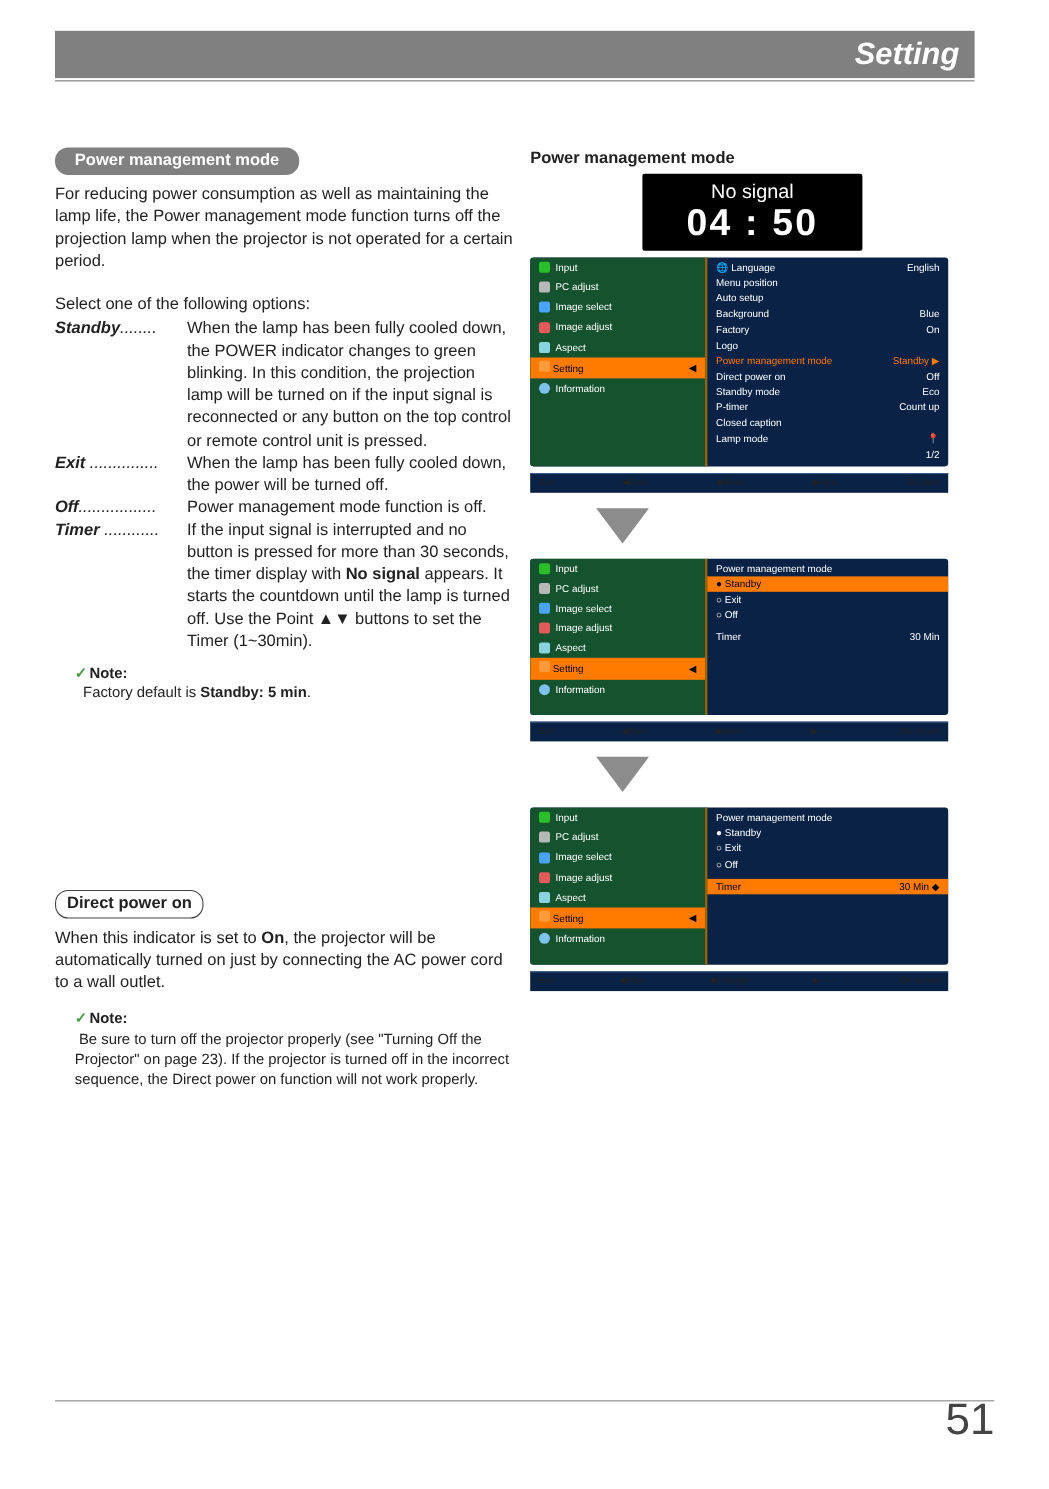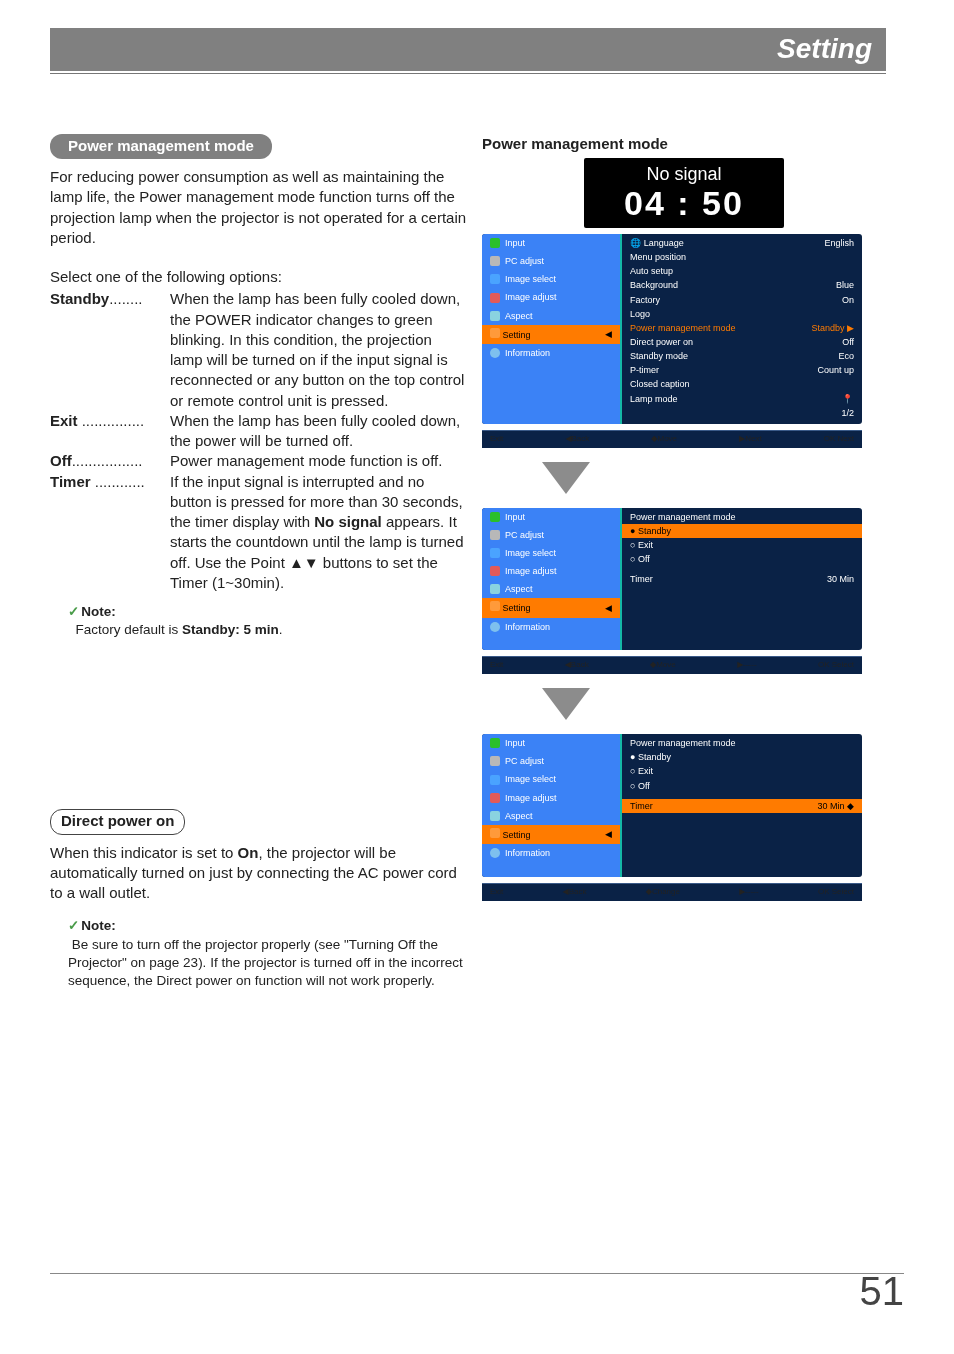--- a/index.html
+++ b/index.html
@@ -60,40 +60,41 @@
   .def-table {
     width: 100%;
     margin-bottom: 10px;
   }
   .def-row { display: flex; }
   .def-term {
     flex: 0 0 120px;
     font-weight: bold;
     white-space: nowrap;
     overflow: hidden;
+    font-style: italic;
   }
   .def-desc { flex: 1; }
   .note-block { margin: 8px 0 20px 18px; font-size: 13.5px; }
   .check { color: #4a9c4a; font-weight: bold; margin-right: 2px;}
   .section-gap { margin-top: 170px; }
   .right-title { font-weight: bold; margin-bottom: 4px; }
   .nosignal-box {
     background:#000; color:#fff; width:200px; margin:0 auto 6px auto;
     padding:4px 0 6px 0; text-align:center; border-radius:2px;
   }
   .nosignal-text { font-size:18px; }
   .nosignal-time { font-size:34px; font-weight:bold; letter-spacing:2px; line-height:1.05;}
   .caption { text-align:left; margin:2px 0 16px 24px; font-size:16px;}
   .osd {
     background:#0a2246; color:#fff; font-size:9px;
     width:380px; border-radius:3px; overflow:hidden;
     margin-bottom:6px;
     display:flex; position:relative;
   }
-  .osd-sidebar { width:140px; background:#3b82f6; border-right:2px solid #14b8a6; }
+  .osd-sidebar { width:161px; background:#14532d; border-right:2px solid #a16207; }
   .osd-side-item { padding:3px 8px; display:flex; align-items:center; gap:5px;}
   .osd-side-item.active { background:#ff7b00; color:#000; justify-content:space-between;}
   .ico { width:10px; height:10px; display:inline-block; border-radius:2px;}
   .ico-green{background:#2abf2a;} .ico-gray{background:#b8b8b8;}
   .ico-blue{background:#4aa3ff;} .ico-red{background:#e25a5a;}
   .ico-cyan{background:#8ad3e0;} .ico-orange{background:#ff9a3a;}
   .ico-info{background:#7ec0ee; border-radius:50%;}
   .osd-main { flex:1; padding:2px 8px 4px 8px; }
   .osd-row { display:flex; justify-content:space-between; padding:1px 0;}
   .osd-row.hl { background:#ff7b00; color:#000; margin:0 -8px; padding:1px 8px;}

